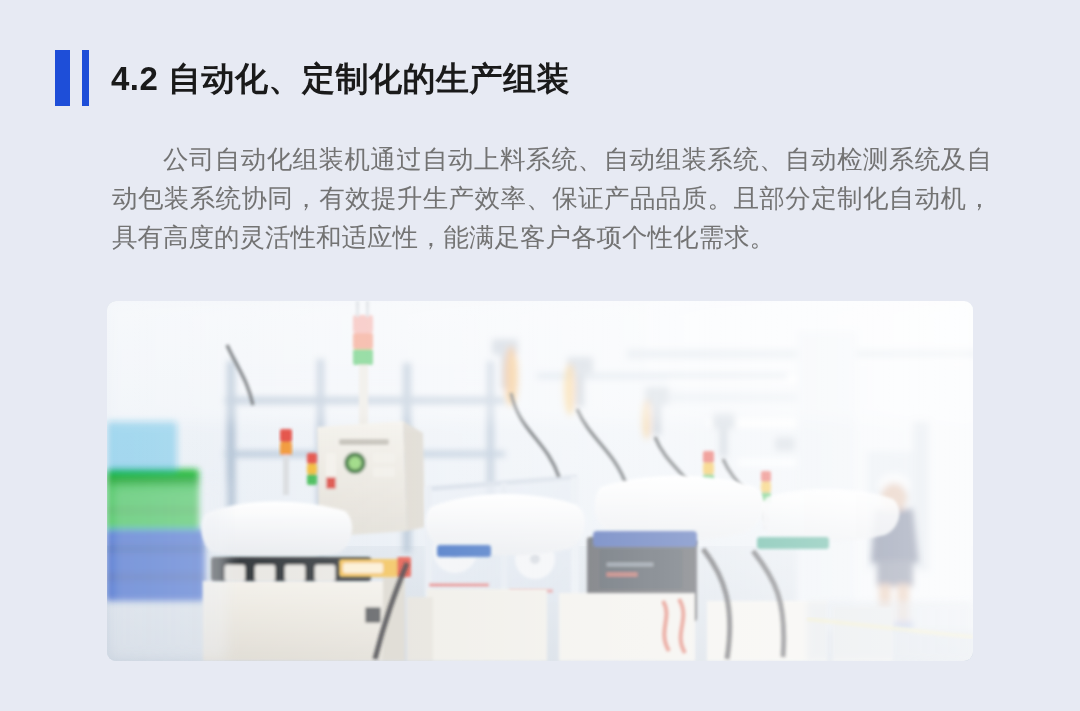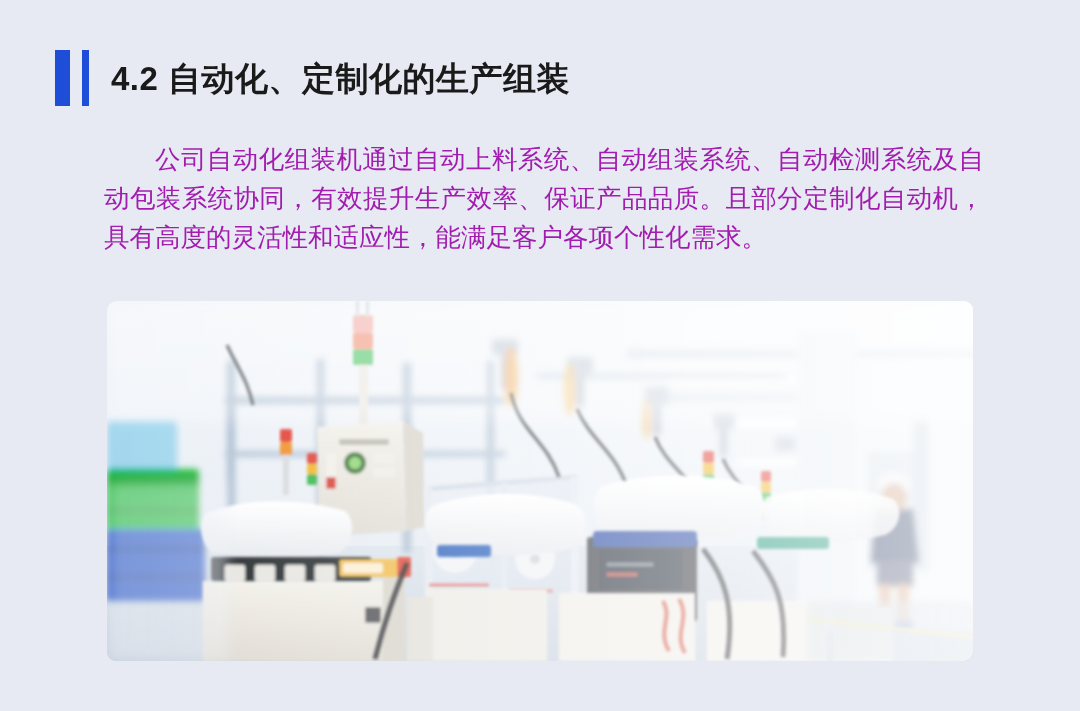--- a/index.html
+++ b/index.html
@@ -26,24 +26,24 @@
     font-size:33px;
     font-weight:bold;
     color:#1a1a1a;
     letter-spacing:0.5px;
     white-space:nowrap;
     line-height:1;
   }
 
   
   .paragraph{
-    position:absolute;left:104px;top:140px;width:880px;
+    position:absolute;left:112px;top:140px;width:880px;
     font-size:25.5px;
     line-height:39px;
-    color:#a21caf;
+    color:#737373;
     text-indent:2em;
     text-align:justify;
     letter-spacing:0px;
   }
 
   
   .photo{
     position:absolute;left:107px;top:301px;
     width:866px;height:360px;
     border-radius:9px;

